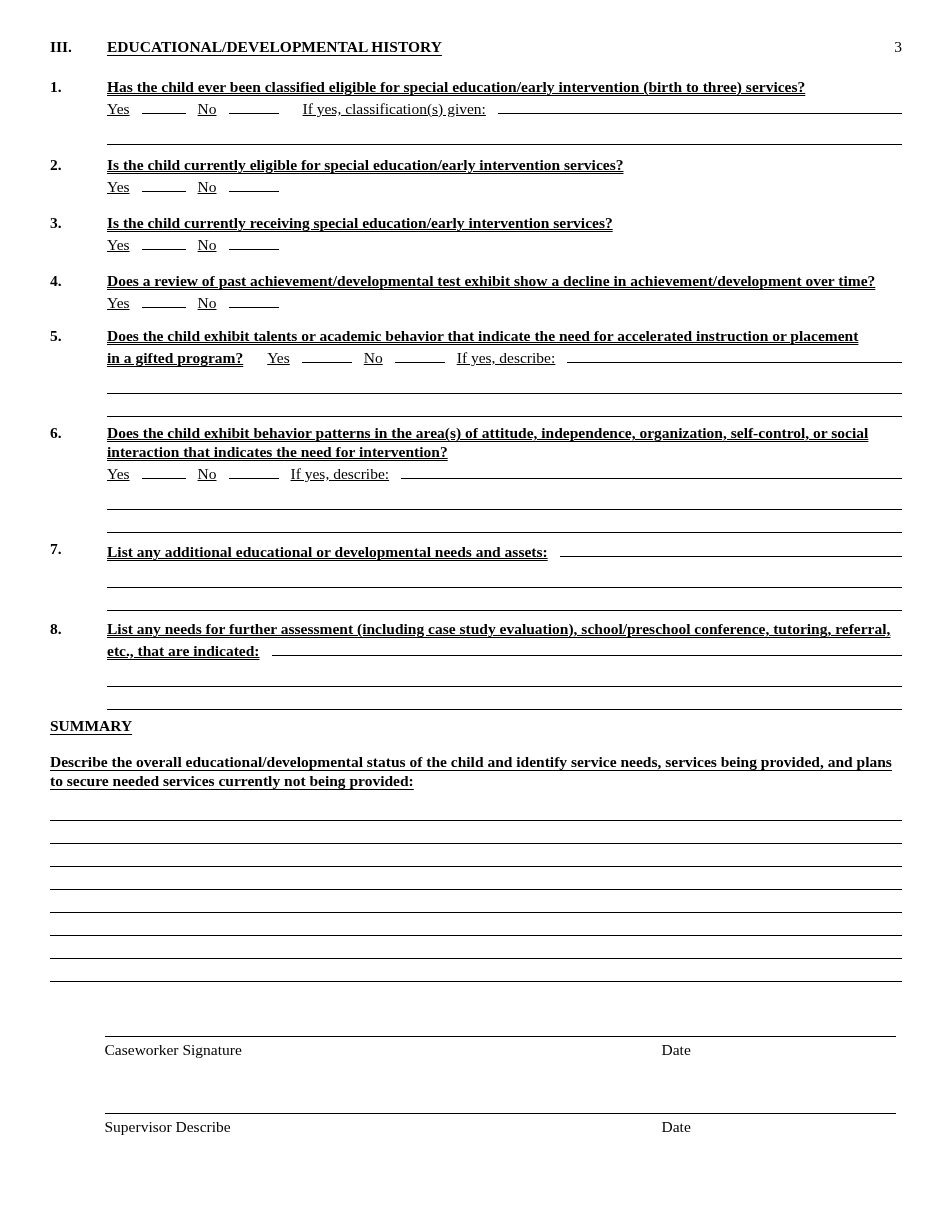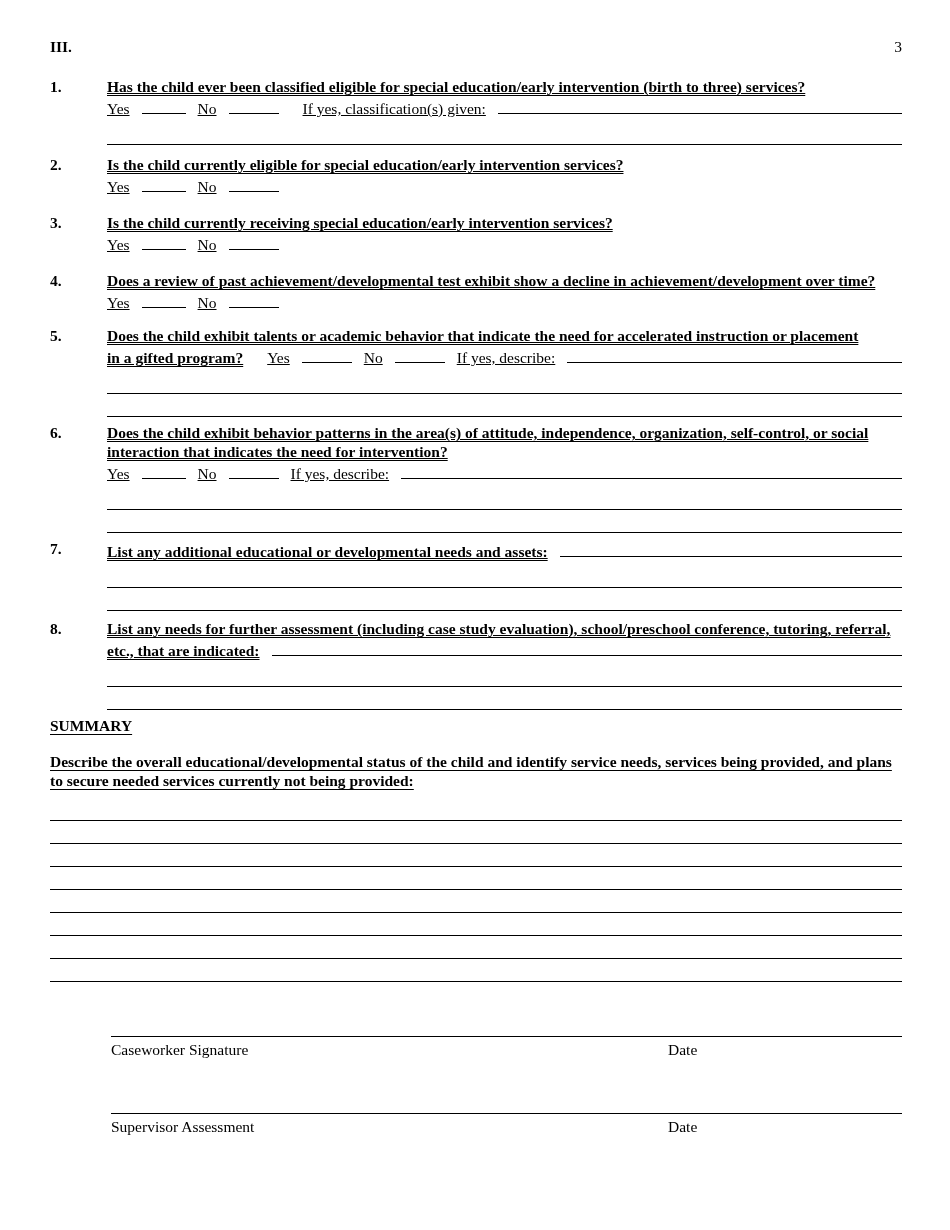--- a/index.html
+++ b/index.html
@@ -83,35 +83,36 @@
     line-height: 19px;
     margin-bottom: 8px;
   }
 
   
   .note {
     font-weight: bold;
     line-height: 19px;
     margin-top: 20px;
   }
-  .sig-row { display: flex; justify-content: flex-end; margin-left: 48px; }
+  .sig-row { display: flex; justify-content: center; margin-left: 48px; }
   .sig-row-1 { margin-top: 46px; }
   .sig-row-2 { margin-top: 46px; }
   .sig-col-left  { width: 557px; }
   .sig-col-right { width: 234px; }
   .sig-line { height: 8px; border-bottom: 1px solid #000; }
   .sig-label { margin-top: 3px; line-height: 19px; }
 </style>
 </head>
 <body>
 
 <div class="page">
 
   <div class="header">
     <span class="sec-num">III.</span>
+    <span class="sec-title">EDUCATIONAL/DEVELOPMENTAL HISTORY</span>
     <span class="page-no">3</span>
   </div>
 
   <div class="item mb10">
     <div class="num">1.</div>
     <div class="qbody">
       <div class="q">Has the child ever been classified eligible for special education/early intervention (birth to three) services?</div>
       <div class="arow">
         <span class="lbl">Yes</span>
         <span class="blank b44"></span>
@@ -244,21 +245,21 @@
     </div>
     <div class="sig-col-right">
       <div class="sig-line"></div>
       <div class="sig-label">Date</div>
     </div>
   </div>
 
   <div class="sig-row sig-row-2">
     <div class="sig-col-left">
       <div class="sig-line"></div>
-      <div class="sig-label">Supervisor Assessment</div>
+      <div class="sig-label">Supervisor Describe</div>
     </div>
     <div class="sig-col-right">
       <div class="sig-line"></div>
       <div class="sig-label">Date</div>
     </div>
   </div>
 
 </div>
 
 </body></html>

